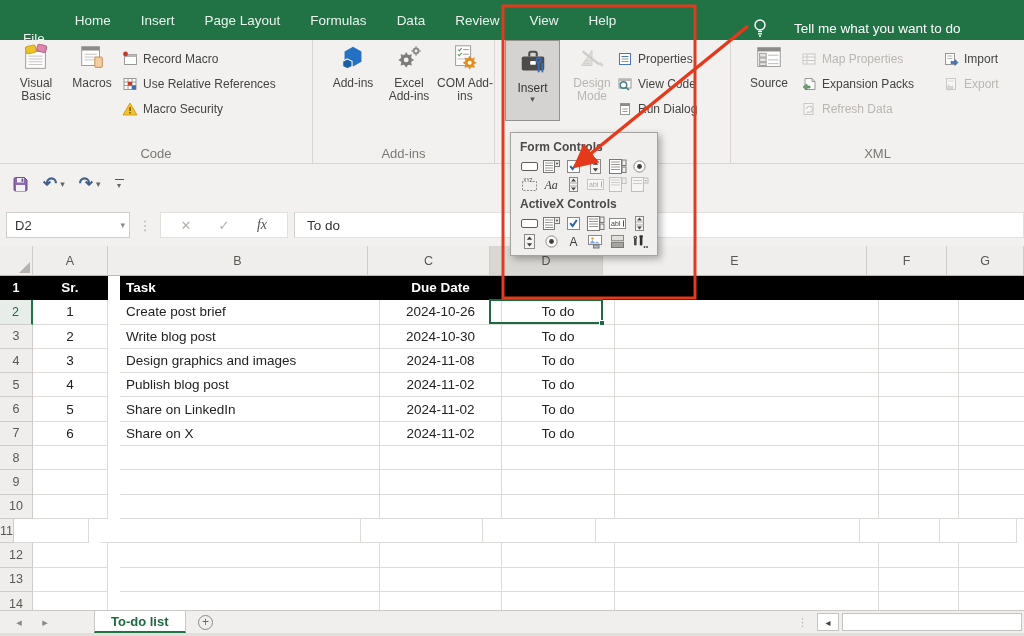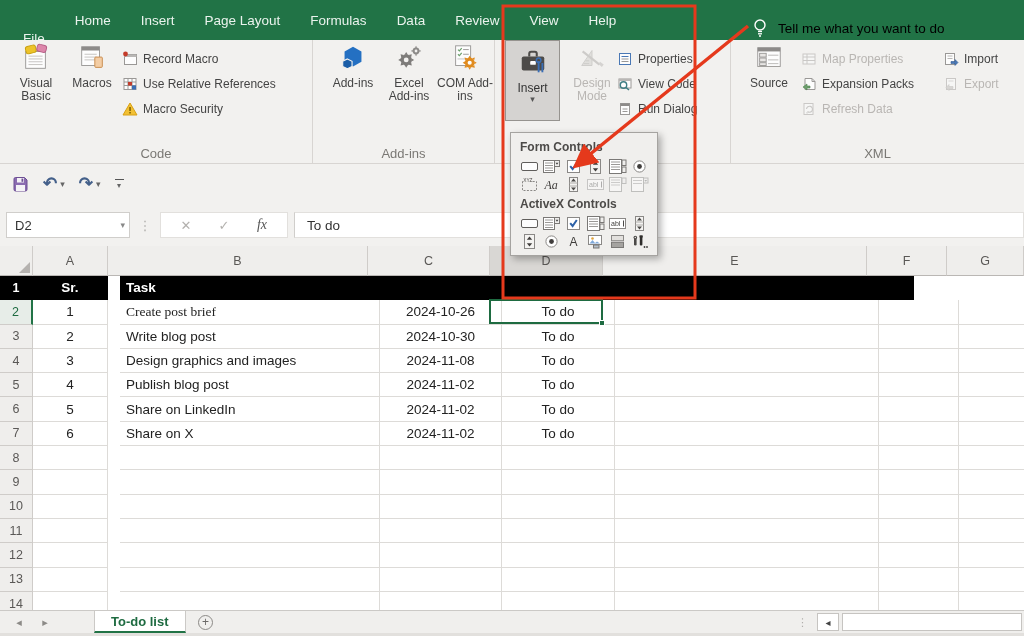--- a/index.html
+++ b/index.html
@@ -5,21 +5,21 @@
   *{margin:0;padding:0;box-sizing:border-box;}
   html,body{width:1024px;height:636px;overflow:hidden;}
   body{font-family:"Liberation Sans",sans-serif;background:#fff;position:relative;}
   .app{position:absolute;inset:0;width:1024px;height:636px;background:#f2f1ef;overflow:hidden;}
 
   
   .tabbar{position:absolute;left:0;top:0;width:1024px;height:40px;background:#217346;display:flex;align-items:stretch;}
   .tab{color:#eaf3ed;font-size:13.5px;display:flex;align-items:center;padding:0 15px;cursor:default;}
   .tab.active{background:#f2f1ef;color:#217346;}
   .tab:first-child{margin-left:8px;margin-top:36px;}
-  .tellme{position:absolute;left:752px;top:0;height:56px;display:flex;align-items:center;gap:10px;color:#000000;font-size:13.5px;}
+  .tellme{position:absolute;left:752px;top:0;height:56px;display:flex;align-items:center;gap:26px;color:#ffffff;font-size:13.5px;}
 
   
   .ribbon{position:absolute;left:0;top:40px;width:1024px;height:124px;background:#f2f1ef;border-bottom:1px solid #d8d5d2;}
   .grp{position:absolute;top:0;height:124px;border-right:1px solid #d8d5d2;}
   .grp-label{position:absolute;bottom:3px;left:0;right:0;text-align:center;font-size:13px;color:#7a7874;}
   .bigrow{display:flex;align-items:flex-start;}
   .bigbtn{display:flex;flex-direction:column;align-items:center;width:56px;padding-top:3px;cursor:pointer;}
   .bigbtn .blabel{font-size:12px;color:#444;text-align:center;line-height:13px;margin-top:4px;}
   .bigbtn.disabled .blabel{color:#b9b6b3;}
   .smallcol{display:flex;flex-direction:column;gap:8px;padding-top:10px;}
@@ -396,29 +396,30 @@
         <div class="scell hcell" style="width: 122px;">C</div>
         <div class="scell hcell selcol" style="width: 113px;">D</div>
         <div class="scell hcell" style="width: 264px;">E</div>
         <div class="scell hcell" style="width: 80px;">F</div>
         <div class="scell hcell" style="width: 77px;">G</div>
       </div>
       <div class="srow blackrow">
         <div class="scell rowhdr" style="width: 33px;">1</div>
         <div class="scell " style="width: 75px;">Sr.</div>
         <div class="scell al" style="width: 260px;">Task</div>
+        <div class="scell " style="width: 122px;">Due Date</div>
         <div class="scell " style="width: 113px;"></div>
         <div class="scell " style="width: 264px;"></div>
         <div class="scell " style="width: 80px;"></div>
         <div class="scell " style="width: 77px;"></div>
       </div>
       <div class="srow">
         <div class="scell rowhdr selrow" style="width: 33px;">2</div>
         <div class="scell " style="width: 75px;">1</div>
-        <div class="scell al" style="width: 260px; font-family: Liberation Serif, serif;">Create post brief</div>
+        <div class="scell al" style="width: 260px;">Create post brief</div>
         <div class="scell " style="width: 122px;">2024-10-26</div>
         <div class="scell " style="width: 113px;">To do</div>
         <div class="scell " style="width: 264px;"></div>
         <div class="scell " style="width: 80px;"></div>
         <div class="scell " style="width: 77px;"></div>
       </div>
       <div class="srow">
         <div class="scell rowhdr" style="width: 33px;">3</div>
         <div class="scell " style="width: 75px;">2</div>
         <div class="scell al" style="width: 260px;">Write blog post</div>
@@ -492,21 +493,21 @@
         <div class="scell rowhdr" style="width: 33px;">10</div>
         <div class="scell " style="width: 75px;"></div>
         <div class="scell al" style="width: 260px;"></div>
         <div class="scell " style="width: 122px;"></div>
         <div class="scell " style="width: 113px;"></div>
         <div class="scell " style="width: 264px;"></div>
         <div class="scell " style="width: 80px;"></div>
         <div class="scell " style="width: 77px;"></div>
       </div>
       <div class="srow">
-        <div class="scell rowhdr" style="width: 33px;">11</div>
+        <div class="scell rowhdr" style="width: 14px;">11</div>
         <div class="scell " style="width: 75px;"></div>
         <div class="scell al" style="width: 260px;"></div>
         <div class="scell " style="width: 122px;"></div>
         <div class="scell " style="width: 113px;"></div>
         <div class="scell " style="width: 264px;"></div>
         <div class="scell " style="width: 80px;"></div>
         <div class="scell " style="width: 77px;"></div>
       </div>
       <div class="srow">
         <div class="scell rowhdr" style="width: 33px;">12</div>

